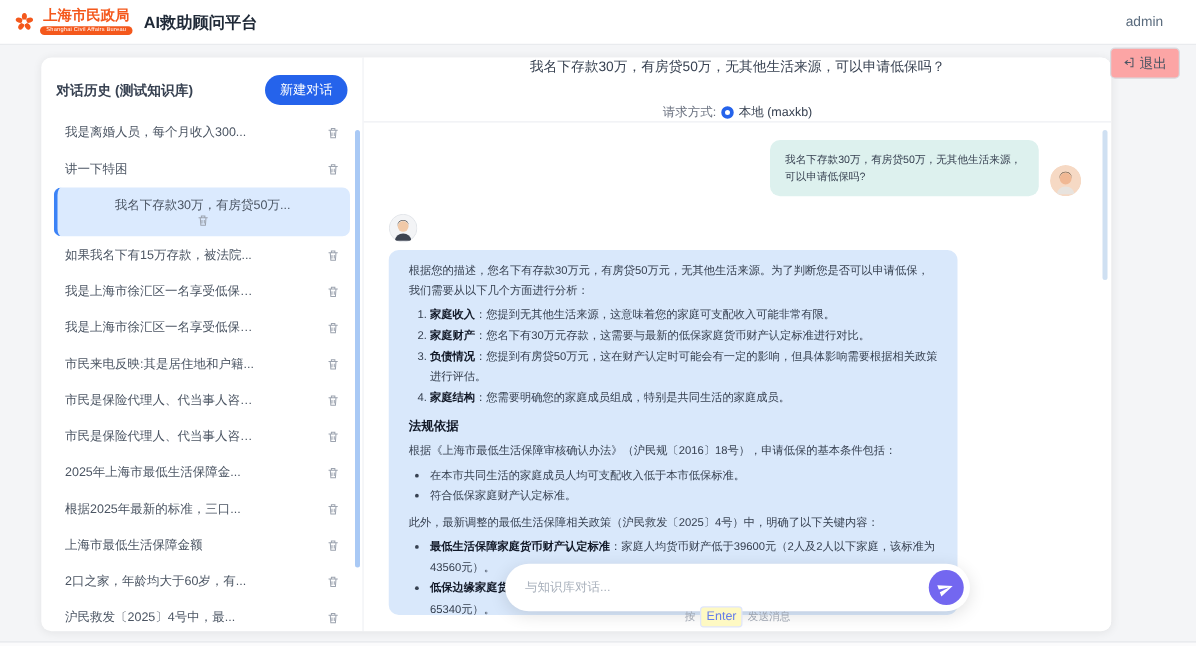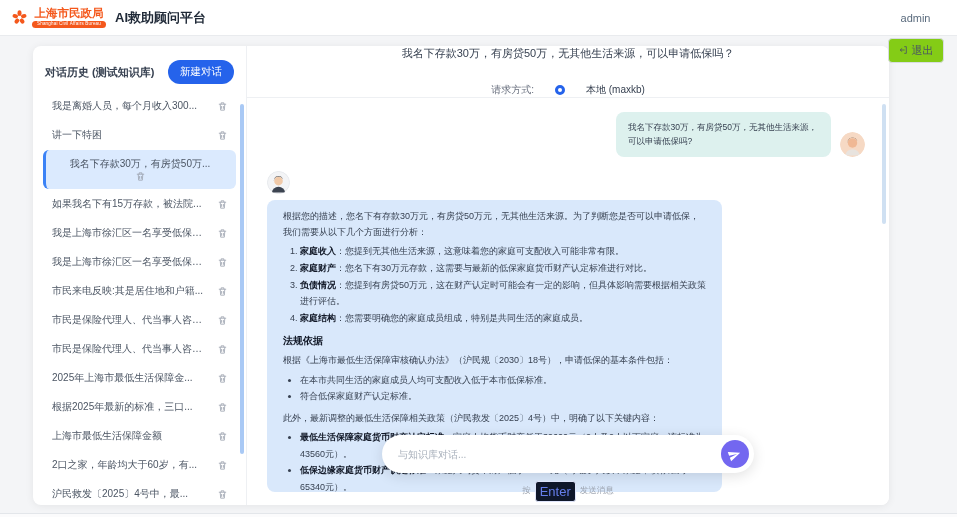--- a/index.html
+++ b/index.html
@@ -11,62 +11,62 @@
   
   .topbar{position:absolute;top:0;left:0;right:0;height:36px;background:#fff;border-bottom:1px solid #e9ebee;display:flex;align-items:center;padding:0 12px;z-index:5;}
   .brand{display:flex;align-items:center;gap:5px;}
   .brand-col{display:flex;flex-direction:column;align-items:center;line-height:1.1;}
   .org{color:var(--brand);font-weight:bold;font-size:11.5px;white-space:nowrap;text-align:right;}
   .org-en{background:var(--brand);color:#fff;font-size:4.5px;padding:1px 5px;border-radius:6px;margin-top:1px;white-space:nowrap;letter-spacing:.2px;}
   .app-title{font-size:13px;font-weight:bold;color:#1f2937;margin-left:9px;}
   .top-right{margin-left:auto;display:flex;align-items:center;gap:14px;flex-direction:column;}
   .kb-btn{background:var(--accent);color:#fff;font-size:11px;padding:5px 13px;border-radius:4px;border:none;cursor:pointer;}
   .admin{font-size:11px;color:#5a6b7d;cursor:pointer;}
-  .logout-btn{display:flex;gap:4px;align-items:center;font-size:11px;color:#4b5563;border:1px solid #d8dce1;background:#84cc16;padding:4px 9px;border-radius:4px;cursor:pointer;}
+  .logout-btn{display:flex;gap:4px;align-items:center;font-size:11px;color:#4b5563;border:1px solid #d8dce1;background:#fca5a5;padding:4px 9px;border-radius:4px;cursor:pointer;}
   .logout-btn svg{width:10px;height:10px;stroke:#4b5563;fill:none;stroke-width:2;}
   
   .main-card{position:absolute;top:46px;left:33px;width:856px;height:459px;background:#fff;border-radius:8px;box-shadow:0 1px 8px rgba(0,0,0,.07);display:flex;overflow:hidden;}
   
-  .sidebar{width:214px;border-right:1px solid #eef0f3;padding:12px 10px 4px;position:relative;flex-shrink:0;}
+  .sidebar{width:258px;border-right:1px solid #eef0f3;padding:12px 10px 4px;position:relative;flex-shrink:0;}
   .sb-head{display:flex;justify-content:space-between;align-items:center;margin:2px 2px 8px;}
   .sb-title{font-size:11px;font-weight:bold;color:#374151;}
   .new-chat{background:var(--accent);color:#fff;font-size:10.5px;padding:5px 12px;border-radius:14px;border:none;cursor:pointer;white-space:nowrap;}
   .s-item{display:flex;justify-content:space-between;align-items:center;padding:7px 8px 7px 6px;border-radius:6px;cursor:pointer;border-left:3px solid transparent;margin-bottom:1px;}
   .s-item.active{background:var(--accent-light);border-left-color:#3b82f6;flex-direction:column;}
   .s-item-text{font-size:10px;color:#4b5563;white-space:nowrap;overflow:hidden;text-overflow:ellipsis;max-width:158px;text-align:right;}
   .trash{display:flex;align-items:center;}
   .trash svg{width:11px;height:11px;stroke:#9ca3af;fill:none;stroke-width:1.8;}
   .sb-scroll{position:absolute;right:2px;top:58px;width:4px;height:350px;background:#a9c9f5;border-radius:2px;}
   
   .chat{flex:1;display:flex;flex-direction:column;position:relative;min-width:0;background:#fff;}
   .chat-head{height:52px;display:flex;align-items:center;justify-content:space-between;padding:0 16px;border-bottom:1px solid #eef0f3;flex-shrink:0;flex-direction:column;}
   .chat-title{font-size:11px;color:#374151;white-space:nowrap;overflow:hidden;text-overflow:ellipsis;max-width:440px;}
-  .req{display:flex;align-items:center;gap:21px;font-size:10px;color:#6b7280;white-space:nowrap;}
+  .req{display:flex;align-items:center;gap:4px;font-size:10px;color:#6b7280;white-space:nowrap;}
   .radio{width:10px;height:10px;border-radius:50%;border:3px solid var(--accent);background:#fff;display:inline-block;}
   .req-val{color:#374151;}
   .chat-body{flex:1;padding:12px 18px;position:relative;overflow:hidden;}
   .user-row{display:flex;justify-content:flex-end;align-items:flex-end;gap:9px;margin:2px 6px 14px 0;}
   .bubble-user{background:var(--user-bubble);border-radius:8px;padding:8px 12px;font-size:8.5px;color:#374151;line-height:1.7;max-width:215px;}
   .avatar{width:25px;height:25px;border-radius:50%;flex-shrink:0;overflow:hidden;}
   .ai-avatar{width:23px;height:23px;border-radius:50%;overflow:hidden;margin:0 0 6px 2px;}
   .bubble-ai{background:var(--ai-bubble);border-radius:8px;padding:5px 16px 12px;width:455px;max-height:292px;overflow:hidden;margin-left:2px;}
   .blk-h{font-size:10px;font-weight:bold;color:#111827;margin:8px 0 4px;}
   .bubble-ai p{font-size:9px;color:#374151;line-height:1.8;margin:3px 0;}
   .bubble-ai ol,.bubble-ai ul{margin:3px 0 5px;padding-left:17px;}
   .bubble-ai li{font-size:9px;color:#374151;line-height:1.85;}
   .bubble-ai b{color:#111827;}
   .chat-scroll{position:absolute;right:3px;top:6px;width:4px;height:120px;background:#cfe0f2;border-radius:2px;}
   
-  .input-wrap{position:absolute;left:50%;transform:translateX(-50%);bottom:32px;width:372px;height:38px;background:#fff;border-radius:19px;box-shadow:0 3px 14px rgba(0,0,0,.12);display:flex;align-items:center;padding:0 5px 0 16px;gap:8px;margin-top:39px;}
+  .input-wrap{position:absolute;left:50%;transform:translateX(-50%);bottom:16px;width:372px;height:38px;background:#fff;border-radius:19px;box-shadow:0 3px 14px rgba(0,0,0,.12);display:flex;align-items:center;padding:0 5px 0 16px;gap:8px;margin-top:39px;}
   .chat-input{flex:1;border:none;outline:none;font-size:10px;color:#374151;background:transparent;}
   .chat-input::placeholder{color:#a8b0bb;}
   .send-btn{width:28px;height:28px;border-radius:50%;background:var(--send);border:none;display:flex;align-items:center;justify-content:center;cursor:pointer;flex-shrink:0;}
   .send-btn svg{width:13px;height:13px;fill:#fff;transform:rotate(-20deg) translateX(-1px);}
   .hint{position:absolute;left:0;right:0;bottom:3px;display:flex;justify-content:center;align-items:center;gap:4px;font-size:8.5px;color:#9ca3af;}
-  .kbd{background:#0f172a;color:#667eea;border:1px solid #dfe5fb;border-radius:3px;padding:0 4px;font-size:13px;line-height:1.5;}
+  .kbd{background:#fef9c3;color:#667eea;border:1px solid #dfe5fb;border-radius:3px;padding:0 4px;font-size:10px;line-height:1.5;}
   .page-footer{position:absolute;left:0;right:0;bottom:0;height:4px;border-top:1px solid #e3e6ea;background:#fbfbfc;}
 </style>
 </head>
 <body>
 
 <div class="topbar">
   <div class="brand">
     <svg width="15" height="15" viewBox="0 0 24 24">
       <g fill="#f4581c">
         <ellipse cx="12" cy="5" rx="3.2" ry="4.5"></ellipse>
@@ -267,21 +267,21 @@
         <div class="bubble-ai">
           <div>
               <p>根据您的描述，您名下有存款30万元，有房贷50万元，无其他生活来源。为了判断您是否可以申请低保，我们需要从以下几个方面进行分析：</p>
               <ol>
                 <li><b>家庭收入</b>：您提到无其他生活来源，这意味着您的家庭可支配收入可能非常有限。</li>
                 <li><b>家庭财产</b>：您名下有30万元存款，这需要与最新的低保家庭货币财产认定标准进行对比。</li>
                 <li><b>负债情况</b>：您提到有房贷50万元，这在财产认定时可能会有一定的影响，但具体影响需要根据相关政策进行评估。</li>
                 <li><b>家庭结构</b>：您需要明确您的家庭成员组成，特别是共同生活的家庭成员。</li>
               </ol>
               <div class="blk-h">法规依据</div>
-              <p>根据《上海市最低生活保障审核确认办法》（沪民规〔2030〕18号），申请低保的基本条件包括：</p>
+              <p>根据《上海市最低生活保障审核确认办法》（沪民规〔2016〕18号），申请低保的基本条件包括：</p>
               <ul>
                 <li>在本市共同生活的家庭成员人均可支配收入低于本市低保标准。</li>
                 <li>符合低保家庭财产认定标准。</li>
               </ul>
               <p>此外，最新调整的最低生活保障相关政策（沪民救发〔2025〕4号）中，明确了以下关键内容：</p>
               <ul>
                 <li><b>最低生活保障家庭货币财产认定标准</b>：家庭人均货币财产低于39600元（2人及2人以下家庭，该标准为43560元）。</li>
                 <li><b>低保边缘家庭货币财产认定标准</b>：家庭人均货币财产低于59400元（2人及2人以下家庭，该标准为65340元）。</li>
               </ul>
             </div>

